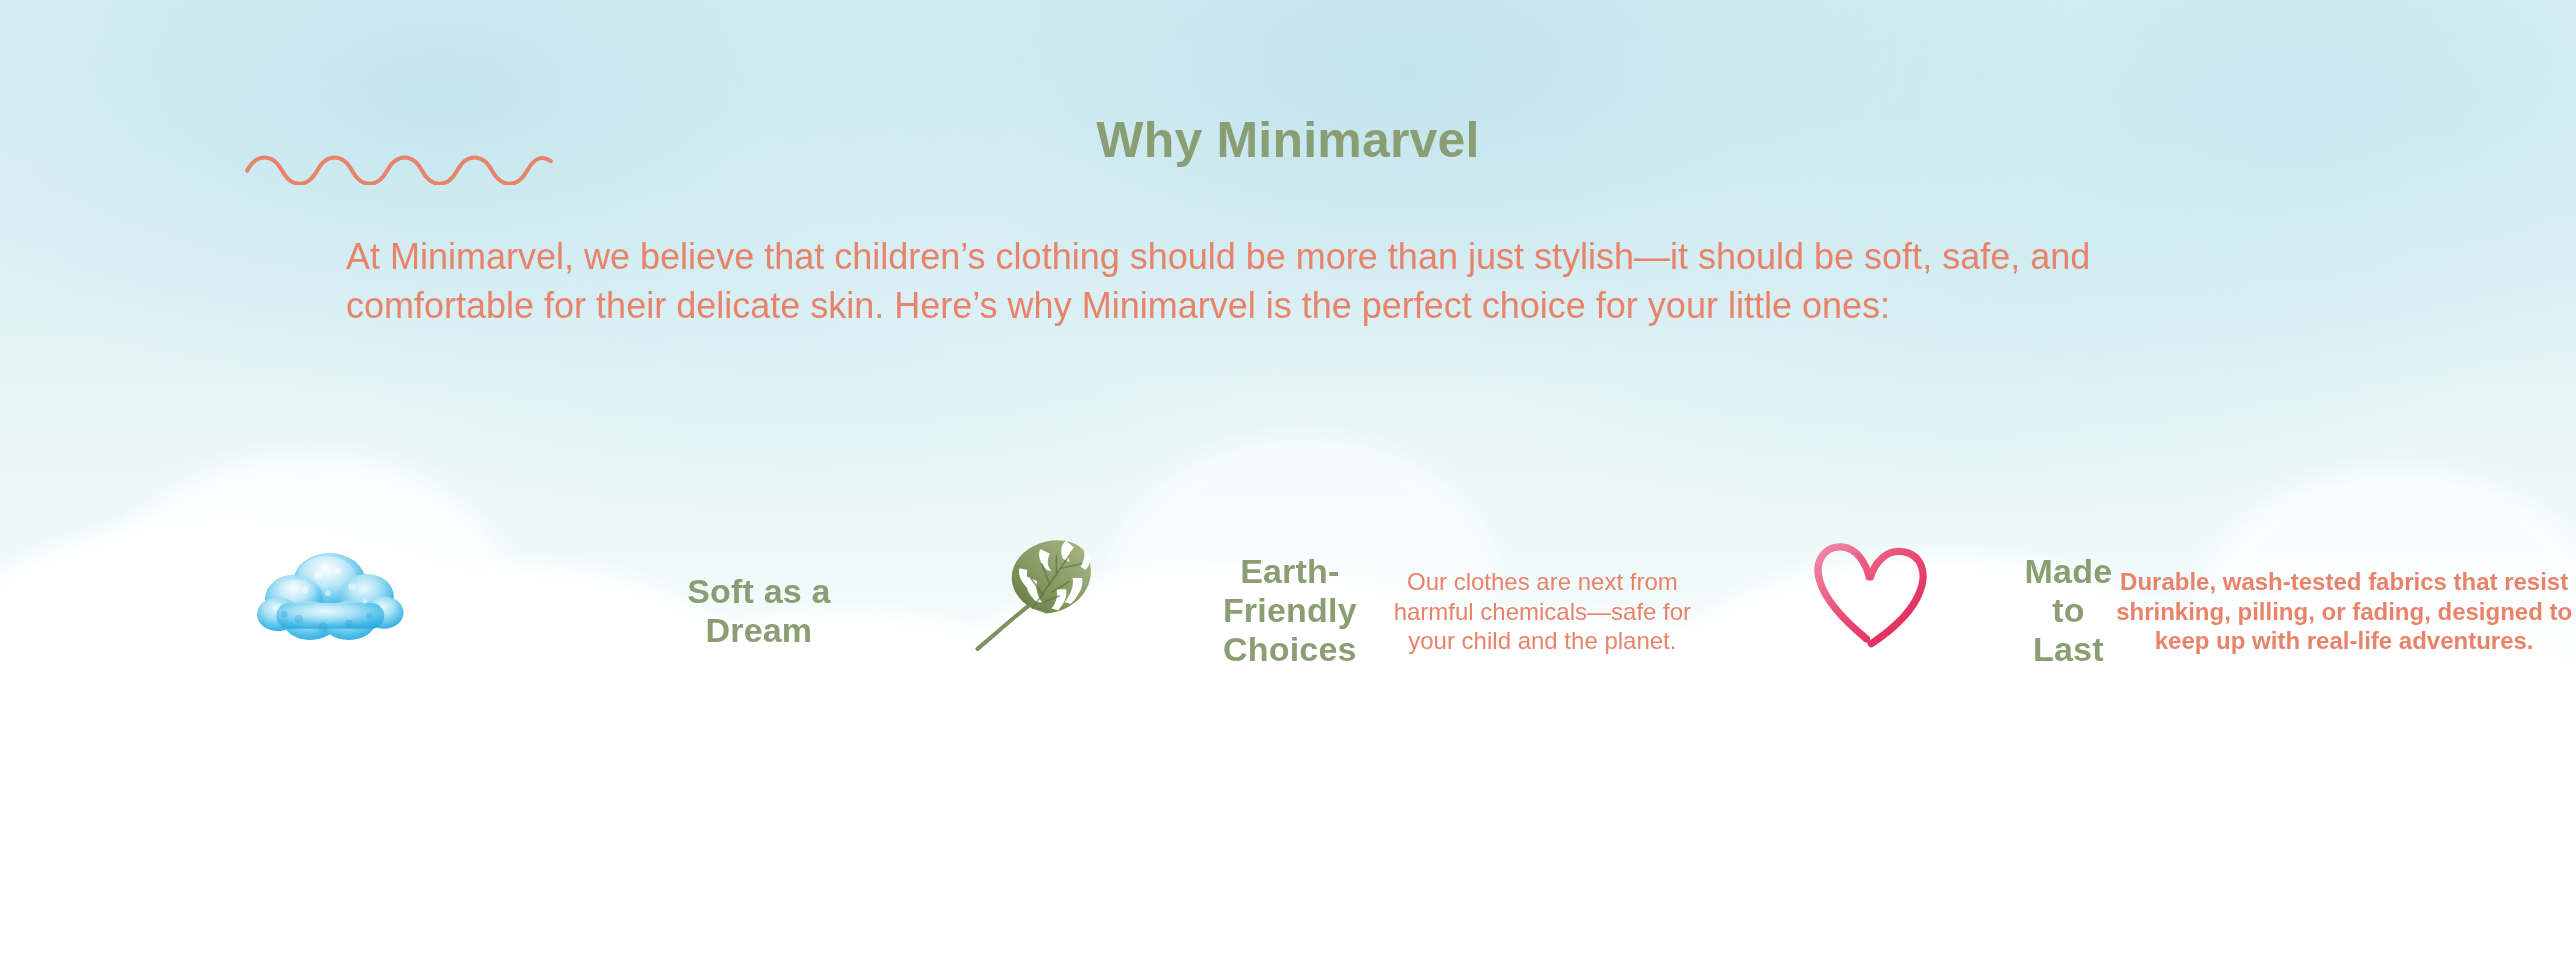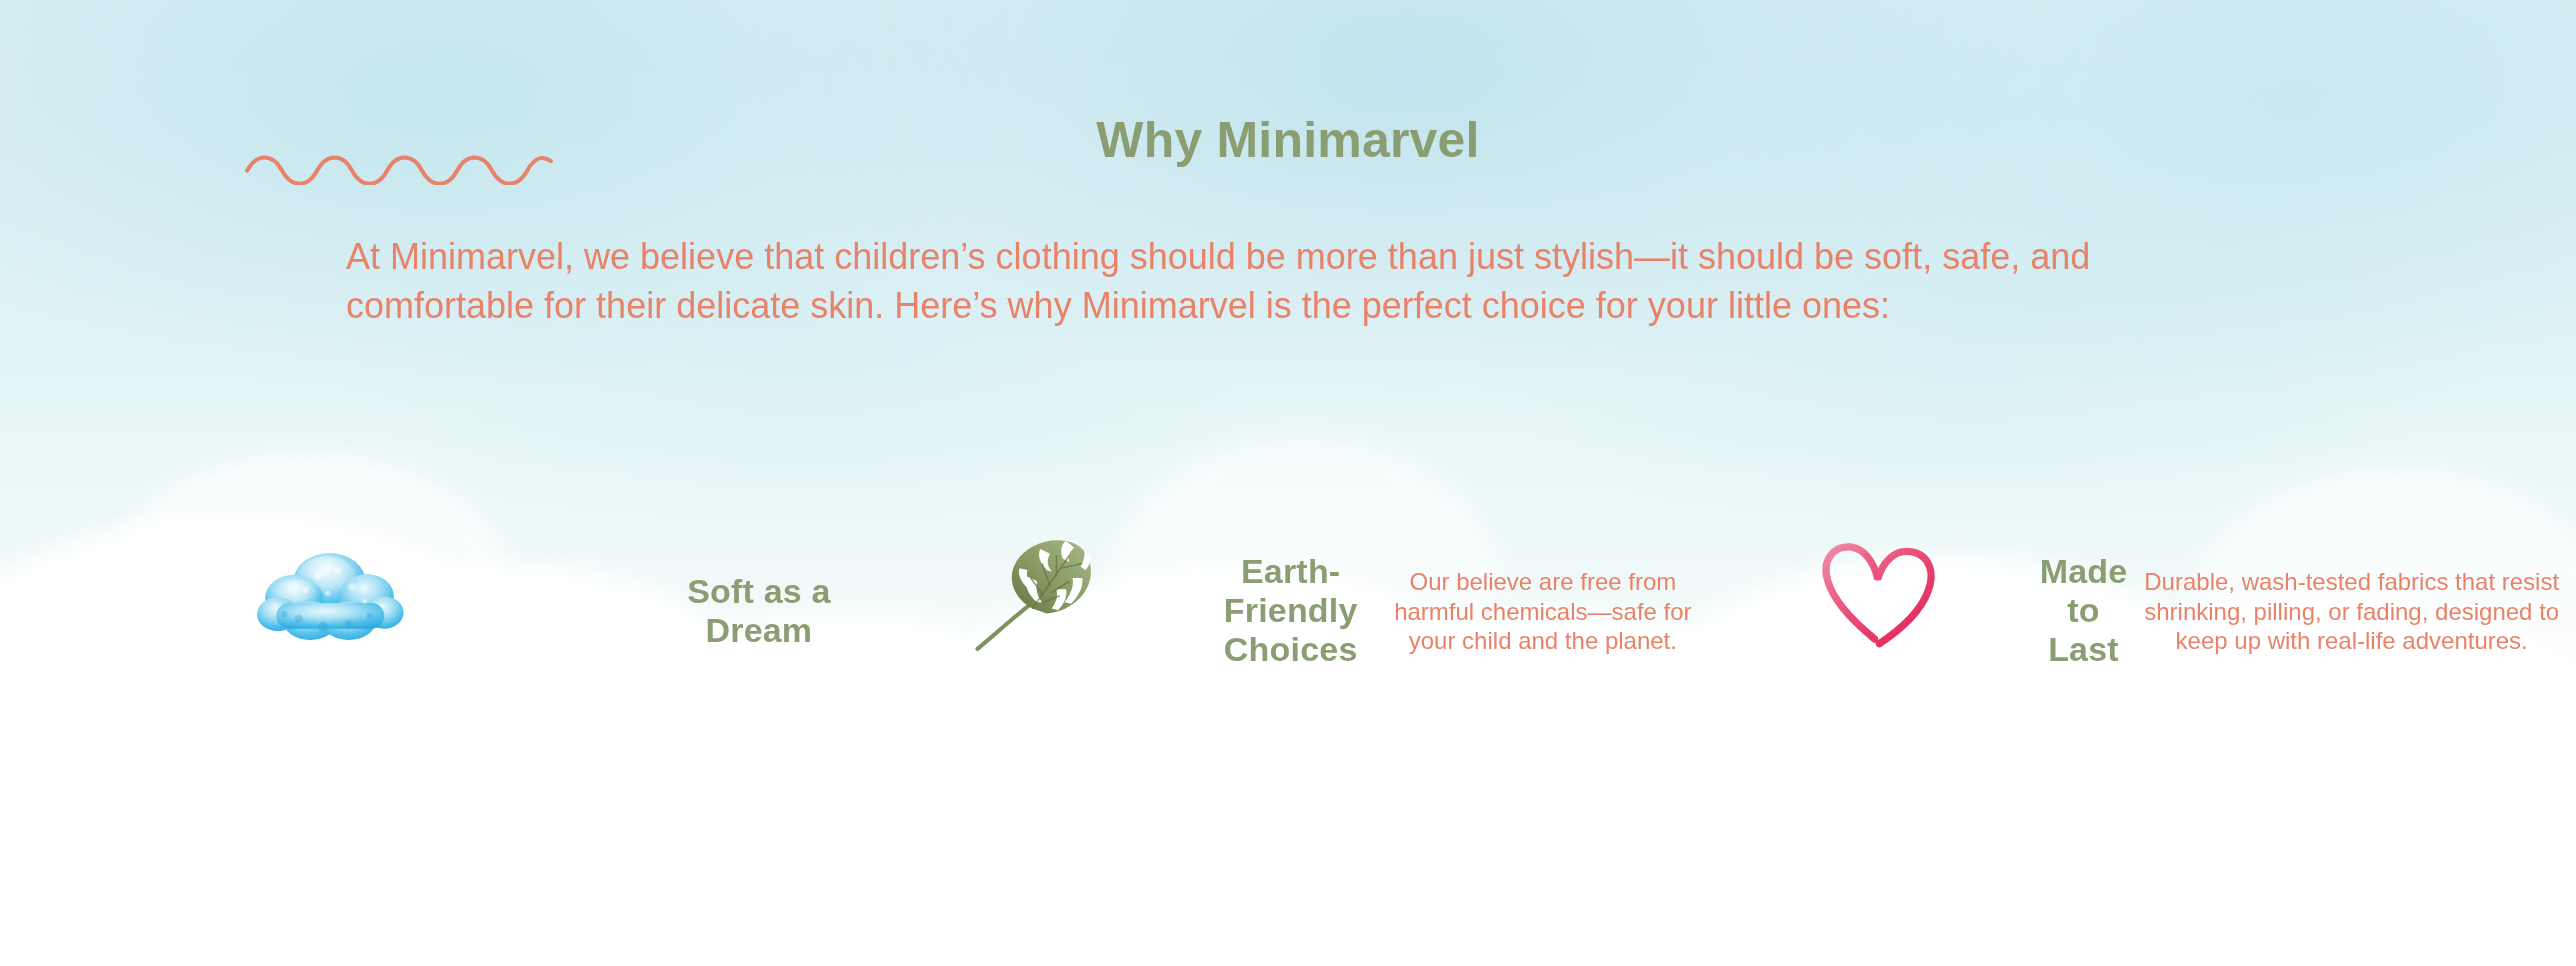--- a/index.html
+++ b/index.html
@@ -107,21 +107,21 @@
     color:#8b9e73;
   }
   .card-body {
     margin-top:39px;
     font-size:24px; line-height:1.24;
     color:#e8836a;
     max-width:564px;
   }
   .card:nth-child(1) .card-body { max-width:555px; }
   .card:nth-child(2) .card-body { max-width:588px; }
-  .card:nth-child(3) .card-body { max-width:515px; }
+  .card:nth-child(3) .card-body { max-width:515px;font-weight:bold; }
 </style>
 </head>
 <body>
 
 <div class="page">
 
   <div class="wash wash-a"></div>
   <div class="wash wash-b"></div>
   <div class="wash wash-c"></div>
   <div class="wash wash-d"></div>
@@ -229,21 +229,21 @@
               <path d="M100 84 L 84 62"></path>
               <path d="M108 72 L 98 44"></path>
               <path d="M116 60 L 116 34"></path>
               <path d="M110 80 L 132 66"></path>
               <path d="M100 92 L 120 84"></path>
               <path d="M122 50 L 148 44"></path>
             </g>
           </svg>
         </div>
         <div class="card-title">Earth-Friendly Choices</div>
-        <div class="card-body">Our believe are free from harmful chemicals—safe for your child and the planet.</div>
+        <div class="card-body">Our clothes are next from harmful chemicals—safe for your child and the planet.</div>
       </div>
 
       <div class="card">
         <div class="card-icon">
           <svg width="137" height="117" viewBox="0 0 170 145" xmlns="http://www.w3.org/2000/svg">
             <defs>
               <linearGradient id="heartg" x1="0%" y1="0%" x2="100%" y2="100%">
                 <stop offset="0%" stop-color="#f08aa8"></stop>
                 <stop offset="45%" stop-color="#ea4f78"></stop>
                 <stop offset="100%" stop-color="#e01e53"></stop>

